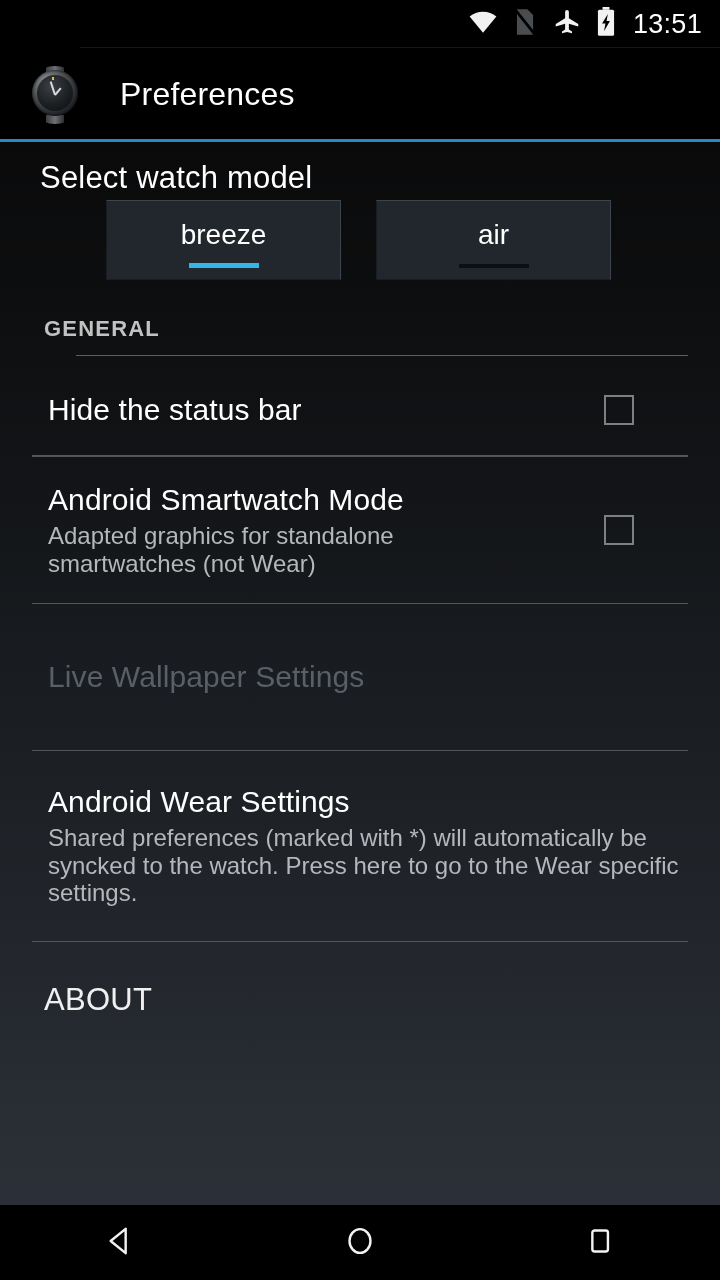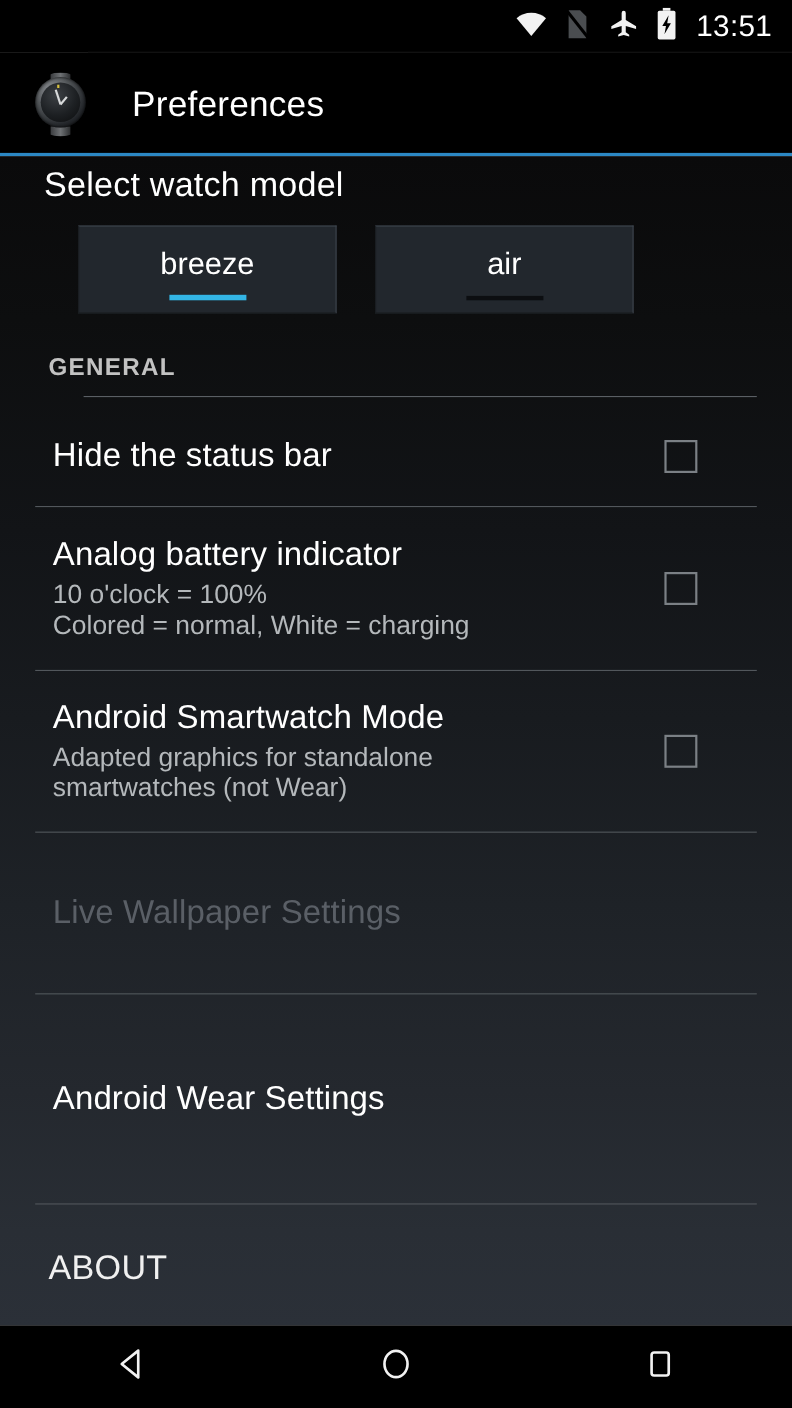--- a/index.html
+++ b/index.html
@@ -105,30 +105,30 @@
       #24282e 80%,
       #292e35 92%,
       #2b3038 100%);
     overflow:hidden;
   }
 
   #watch-model-header {
     color:#ffffff;
     font-size:31px;
     font-weight:400;
-    padding:8px 0 0 40px;
+    padding:18px 0 0 40px;
     letter-spacing:0.2px;
   }
 
   
   #tab-strip {
-    margin-top:19px;
+    margin-top:4px;
     display:flex;
     gap:35px;
-    padding-left:71px;
+    padding-left:106px;
   }
   .tab {
     width:235px; height:80px;
     background:#22272d;
     border-top:1px solid #3d444c;
     border-right:1px solid #3d444c;
     border-left:1px solid #191d21;
     border-bottom:1px solid #191d21;
     position:relative;
     display:flex; align-items:center; justify-content:center;
@@ -296,28 +296,20 @@
     </div>
 
     <div class="pref-row" id="row-hide-status">
       <div class="pref-text">
         <div class="pref-title">Hide the status bar</div>
       </div>
       <div class="checkbox"></div>
     </div>
     <div class="pref-divider"></div>
 
-    <div class="pref-row" id="row-analog">
-      <div class="pref-text">
-        <div class="pref-title">Analog battery indicator</div>
-        <div class="pref-summary">10 o'clock = 100%
-Colored = normal, White = charging</div>
-      </div>
-      <div class="checkbox"></div>
-    </div>
     <div class="pref-divider"></div>
 
     <div class="pref-row" id="row-smartwatch">
       <div class="pref-text">
         <div class="pref-title">Android Smartwatch Mode</div>
         <div class="pref-summary">Adapted graphics for standalone
 smartwatches (not Wear)</div>
       </div>
       <div class="checkbox"></div>
     </div>
@@ -326,20 +318,21 @@
     <div class="pref-row" id="row-livewp">
       <div class="pref-text">
         <div class="pref-title disabled">Live Wallpaper Settings</div>
       </div>
     </div>
     <div class="pref-divider"></div>
 
     <div class="pref-row" id="row-wear">
       <div class="pref-text">
         <div class="pref-title">Android Wear Settings</div>
+        <div class="pref-summary">Shared preferences (marked with *) will automatically be syncked to the watch. Press here to go to the Wear specific settings.</div>
       </div>
     </div>
     <div class="pref-divider"></div>
 
     <div class="section-header" id="about-header">
       <div class="section-header-label">ABOUT</div>
     </div>
 
   </div>
 

